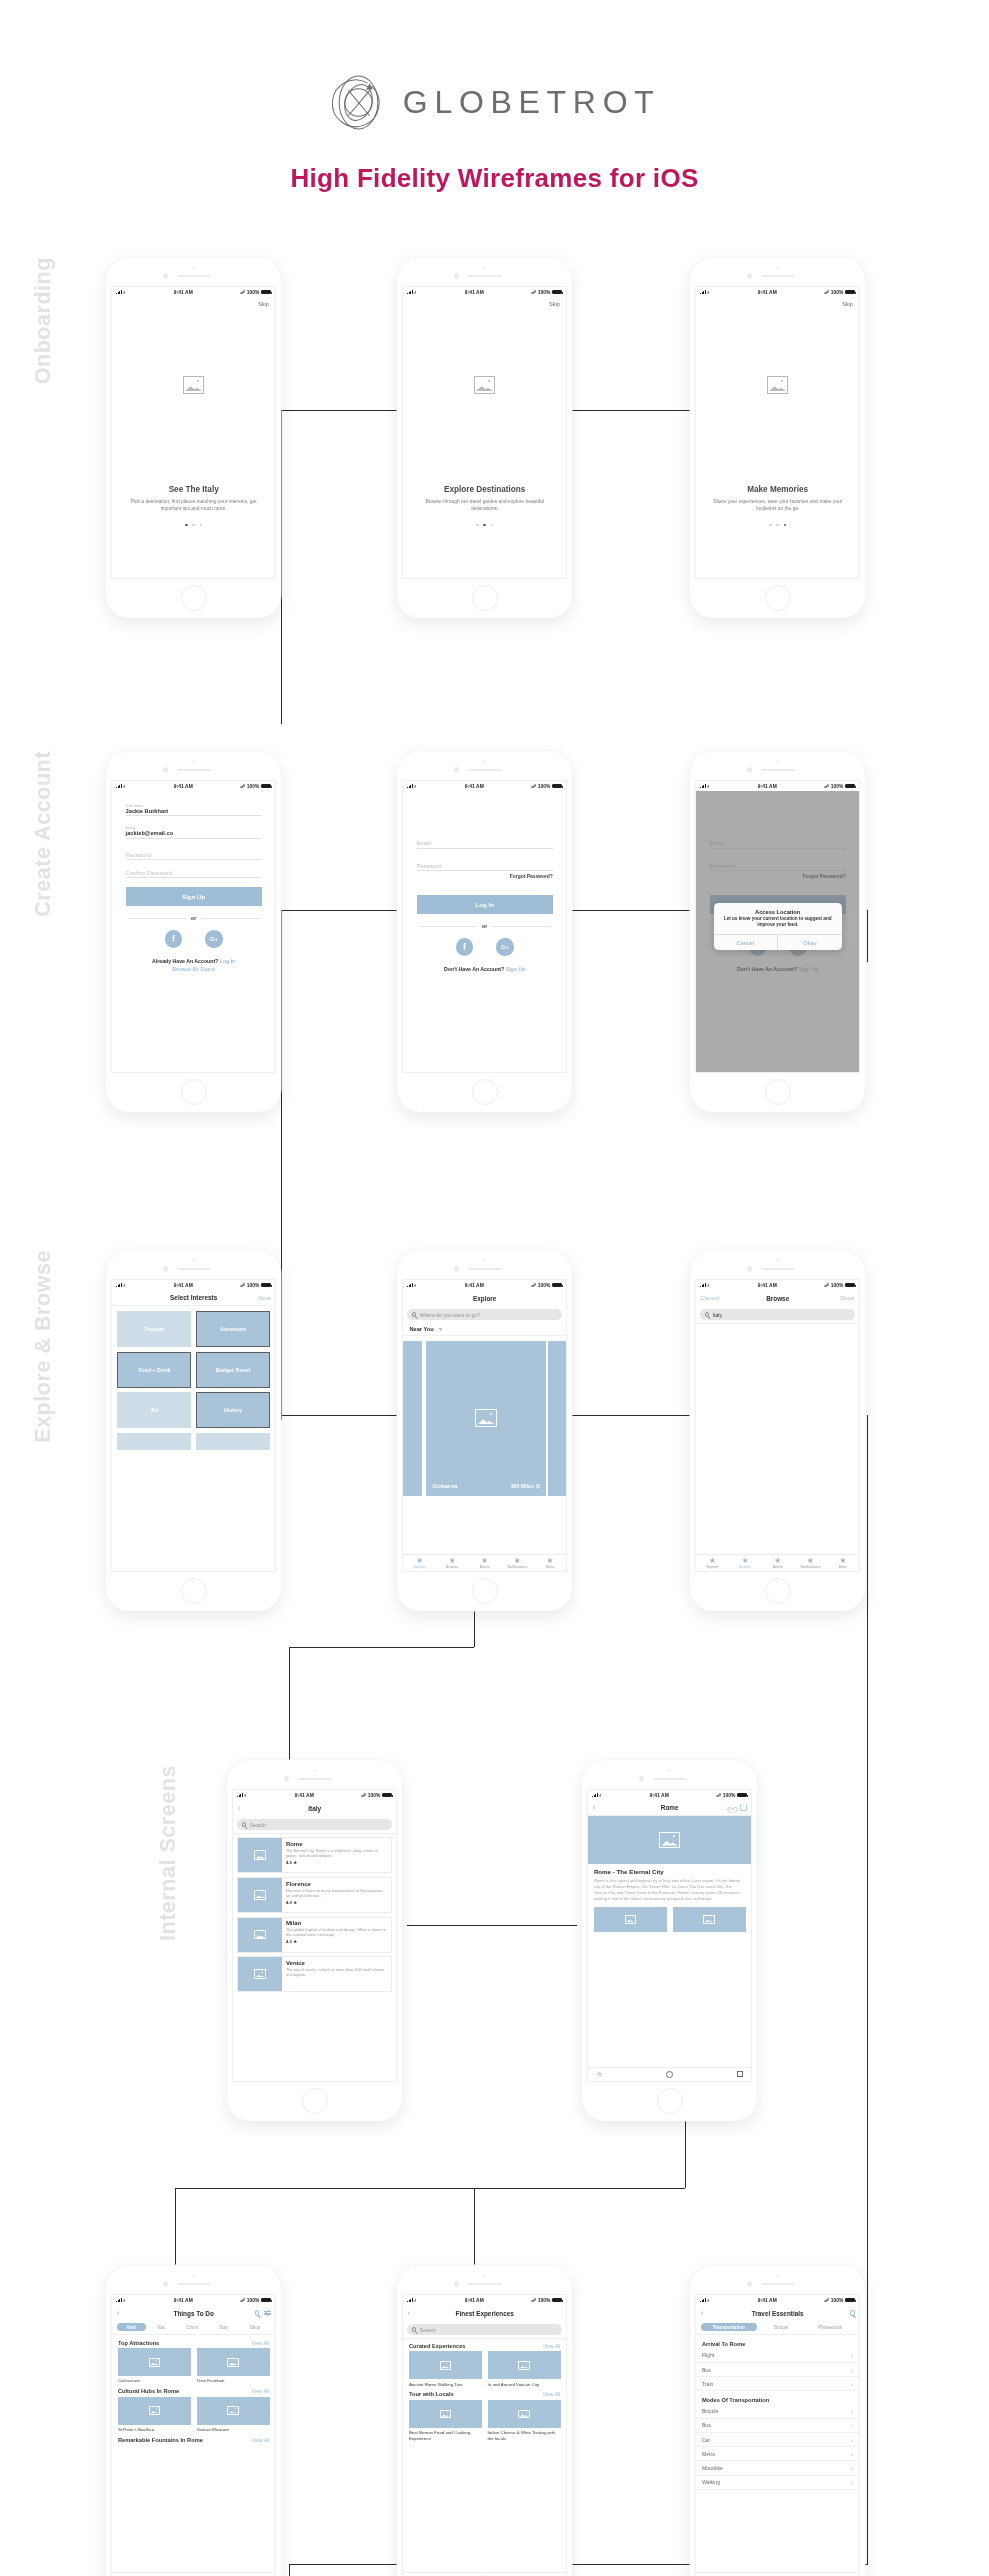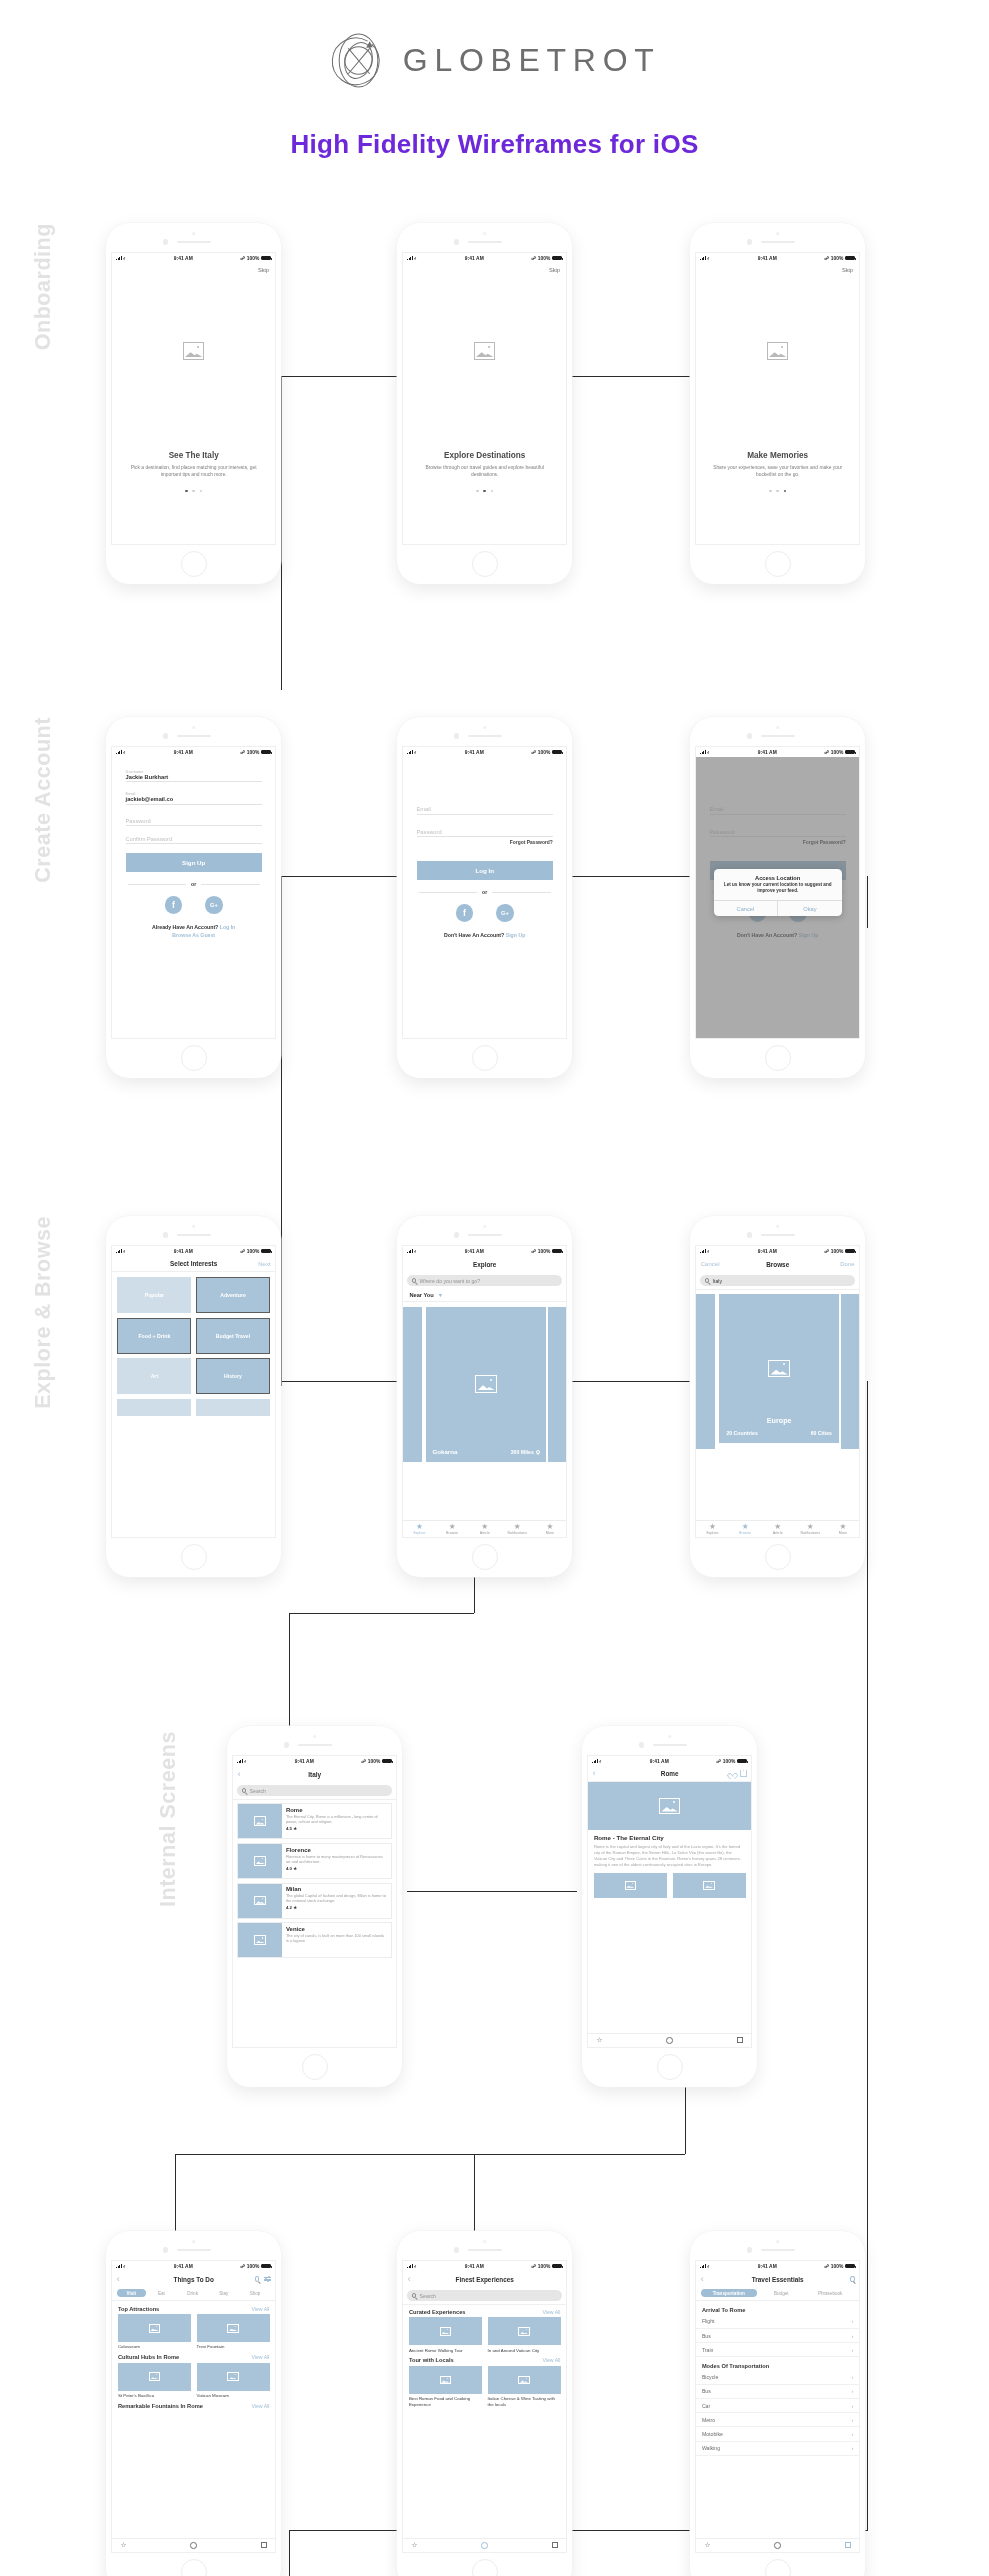--- a/index.html
+++ b/index.html
@@ -5,29 +5,29 @@
   * { box-sizing: border-box; margin: 0; padding: 0; }
   html, body {
     width: 989px;
     background: #ffffff;
     font-family: "Liberation Sans", sans-serif;
     color: #5a5a5a;
   }
   body { width: 989px; min-height: 3858px; position: relative; overflow-x: hidden; }
 
   
-  .page-header { width: 989px; padding-top: 30px; text-align: center; }
+  .page-header { width: 989px; padding-top: 72px; text-align: center; }
   .logo-row { display: flex; align-items: center; justify-content: center; gap: 13.4px; }
   .logo-mark { width: 61px; height: 61px; flex: 0 0 61px; }
   .logo-word {
     font-size: 32px; letter-spacing: 6.7px; color: #6e6e6e; font-weight: 500;
     font-family: "Liberation Sans", sans-serif;
   }
   .page-title {
-    margin-top: 38px; font-size: 26px; color: #6d28d9; font-weight: 700;
+    margin-top: 30px; font-size: 26px; color: #be185d; font-weight: 700;
     letter-spacing: 0.3px;
   }
 
   
   .flow { position: relative; width: 989px; height: 3606px; margin-top: 31px; }
 
   .section-label {
     position: absolute;
     writing-mode: vertical-rl;
     transform: rotate(180deg);
@@ -731,34 +731,20 @@
         <span class="nb-title">Browse</span>
         <span class="nb-right">
             <span class="nb-action">Done</span>
           </span>
       </div>
       <div class="searchbar" style="color:#3a3a3a">
         <span class="mag"></span>
         <span>Italy</span>
       </div>
       <div style="height:0.5px;background:#efefef;margin-top:2.1px"></div>
-      <div class="carousel" style="height:164px">
-        <div class="card-side l"></div>
-        <div class="card-side r"></div>
-        <div class="card-main" style="height:149px">
-          <span class="imgph light" style="width:21.6px;height:17.5px;"></span>
-          <div class="browse-cap">
-            <div class="ttl">Europe</div>
-            <div class="row">
-              <span>20 Countries</span>
-              <span>60 Cities</span>
-            </div>
-          </div>
-        </div>
-      </div>
       <div class="tabbar">
         <div class="tab"><span class="star">★</span><span>Explore</span></div>
         <div class="tab on"><span class="star">★</span><span>Browse</span></div>
         <div class="tab"><span class="star">★</span><span>Article</span></div>
         <div class="tab"><span class="star">★</span><span>Notifications</span></div>
         <div class="tab"><span class="star">★</span><span>More</span></div>
       </div>
     </div>
   </div>
 

